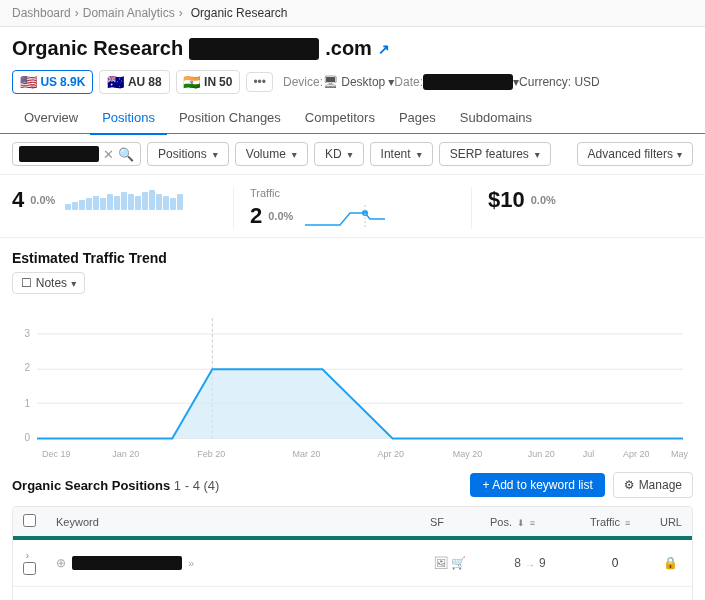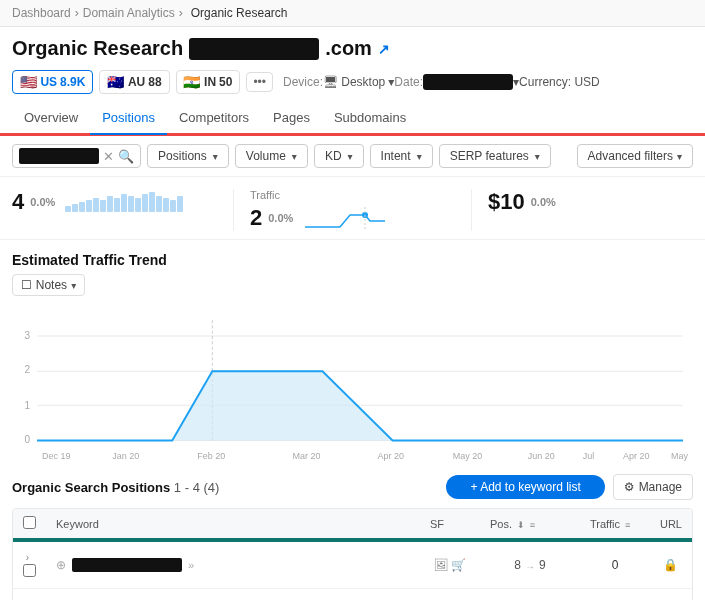--- a/index.html
+++ b/index.html
@@ -25,21 +25,21 @@
     .region-badge.active { border-color: #0073e6; color: #0073e6; }
     .dots-btn { background: none; border: 1px solid #ddd; border-radius: 4px; padding: 2px 6px; cursor: pointer; font-size: 12px; color: #666; }
     .device-date { display: flex; align-items: center; gap: 0; margin-left: 4px; }
     .device-date span { font-size: 12px; color: #555; }
     .device-date .label { color: #888; }
     .device-date .device-val { color: #0073e6; font-weight: 500; display: flex; align-items: center; gap: 3px; cursor: pointer; }
     .date-masked { background: #111; color: #111; border-radius: 3px; display: inline-block; width: 90px; height: 16px; vertical-align: middle; cursor: pointer; }
     .chevron { font-size: 10px; color: #555; }
 
     
-    .tabs-nav { display: flex; border-bottom: 3px solid #ef4444; padding: 0 12px; }
+    .tabs-nav { display: flex; border-bottom: 1px solid #ef4444; padding: 0 12px; }
     .tab-item { padding: 8px 12px; font-size: 13px; color: #555; cursor: pointer; border-bottom: 2px solid transparent; margin-bottom: -2px; text-decoration: none; }
     .tab-item.active { color: #0073e6; border-bottom-color: #0073e6; font-weight: 500; }
 
     
     .filter-row { display: flex; align-items: center; gap: 6px; padding: 8px 12px; border-bottom: 1px solid #f0f0f0; flex-wrap: wrap; }
     .search-box { display: flex; align-items: center; border: 1px solid #ccc; border-radius: 4px; padding: 3px 6px; background: #fff; gap: 4px; flex: 0 0 auto; }
     .search-masked { background: #111; color: #111; border-radius: 2px; display: inline-block; width: 80px; height: 16px; }
     .search-box .clear-btn { color: #999; cursor: pointer; font-size: 13px; }
     .search-box .search-icon-btn { color: #555; cursor: pointer; font-size: 13px; }
     .filter-btn { display: flex; align-items: center; gap: 4px; border: 1px solid #ccc; border-radius: 4px; padding: 4px 10px; font-size: 12px; color: #444; cursor: pointer; background: #fff; white-space: nowrap; }
@@ -65,21 +65,21 @@
     
     .chart-container { position: relative; width: 100%; height: 160px; }
     .chart-svg { width: 100%; height: 100%; }
 
     
     .positions-section { padding: 10px 12px 0; }
     .positions-header { display: flex; align-items: center; justify-content: space-between; margin-bottom: 8px; }
     .positions-title { font-size: 13px; font-weight: 700; color: #111; }
     .positions-count { font-size: 13px; color: #555; font-weight: 400; }
     .positions-actions { display: flex; align-items: center; gap: 8px; }
-    .add-keyword-btn { display: flex; align-items: center; gap: 4px; background: #0073e6; color: #fff; border: none; border-radius: 12px; padding: 5px 24px; font-size: 12px; cursor: pointer; font-weight: 500; }
+    .add-keyword-btn { display: flex; align-items: center; gap: 4px; background: #0073e6; color: #fff; border: none; border-radius: 4px; padding: 5px 12px; font-size: 12px; cursor: pointer; font-weight: 500; }
     .manage-btn { display: flex; align-items: center; gap: 4px; background: none; border: 1px solid #ddd; border-radius: 4px; padding: 5px 10px; font-size: 12px; color: #444; cursor: pointer; }
 
     
     .table-container { border: 1px solid #e8e8e8; border-radius: 4px; overflow: hidden; }
     .data-table { width: 100%; border-collapse: collapse; font-size: 12px; }
     .data-table th { background: #f7f8fa; padding: 7px 10px; text-align: left; font-size: 11px; color: #555; font-weight: 500; border-bottom: 4px solid #0f766e; white-space: nowrap; }
     .data-table td { padding: 8px 10px; border-bottom: 1px solid #f0f0f0; vertical-align: middle; }
     .data-table tr:last-child td { border-bottom: none; }
     .th-sorted { background: #edf3fb; color: #0073e6; }
     .th-checkbox { width: 30px; }
@@ -150,20 +150,21 @@
     <span class="label">Date:</span>
     <div class="date-masked"></div>
     <span class="chevron">▾</span>
     <span>Currency: USD</span>
   </div>
 </div>
 
 <div class="tabs-nav">
   <a class="tab-item">Overview</a>
   <a class="tab-item active">Positions</a>
+  <a class="tab-item">Position Changes</a>
   <a class="tab-item">Competitors</a>
   <a class="tab-item">Pages</a>
   <a class="tab-item">Subdomains</a>
 </div>
 
 <div class="filter-row">
   <div class="search-box">
     <span class="search-masked"></span>
     <span class="clear-btn">✕</span>
     <span class="search-icon-btn">🔍</span>

